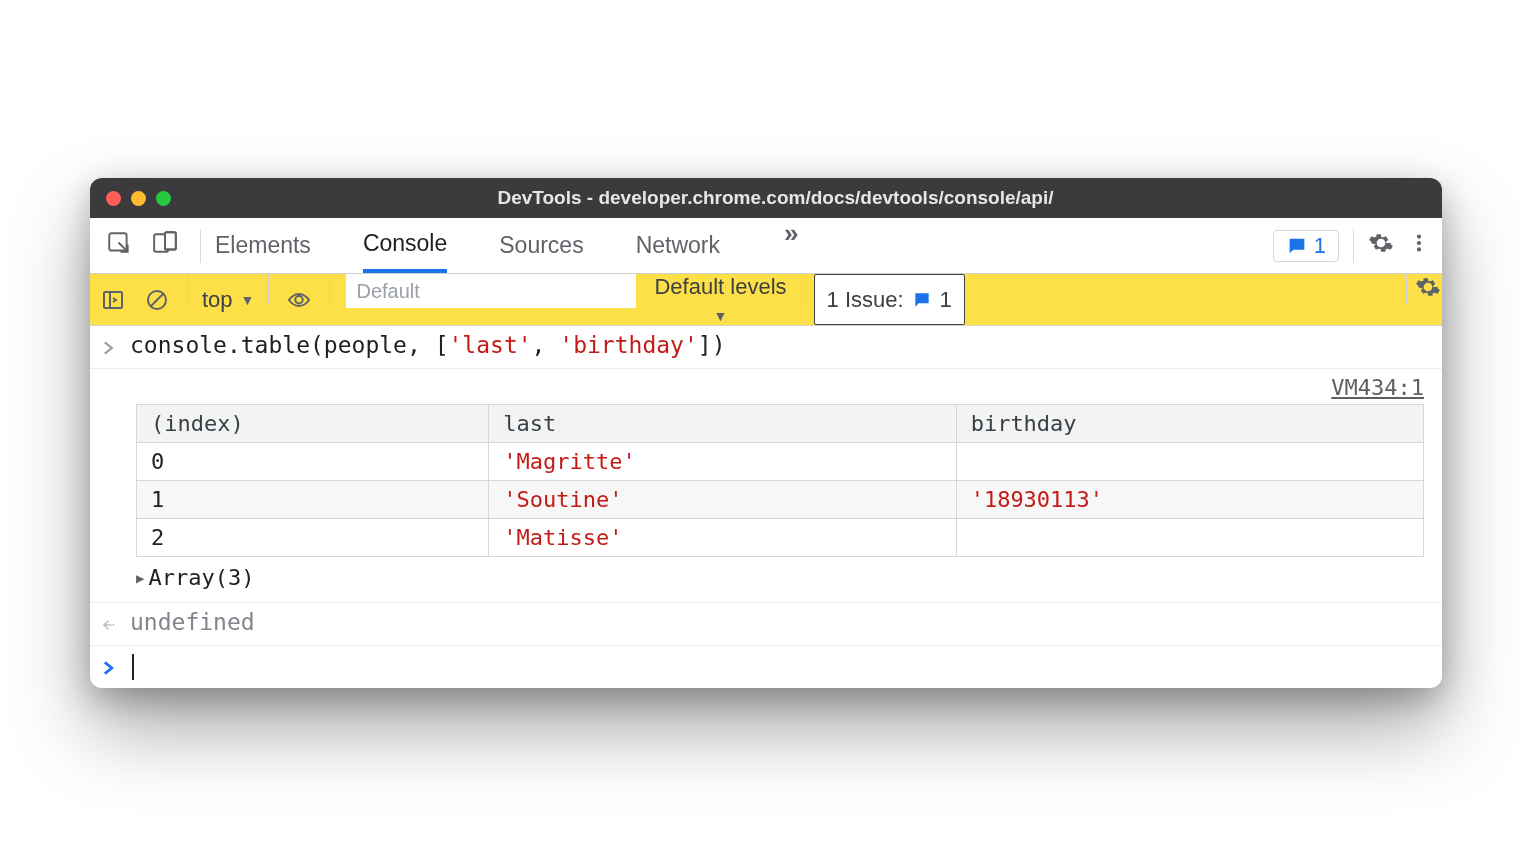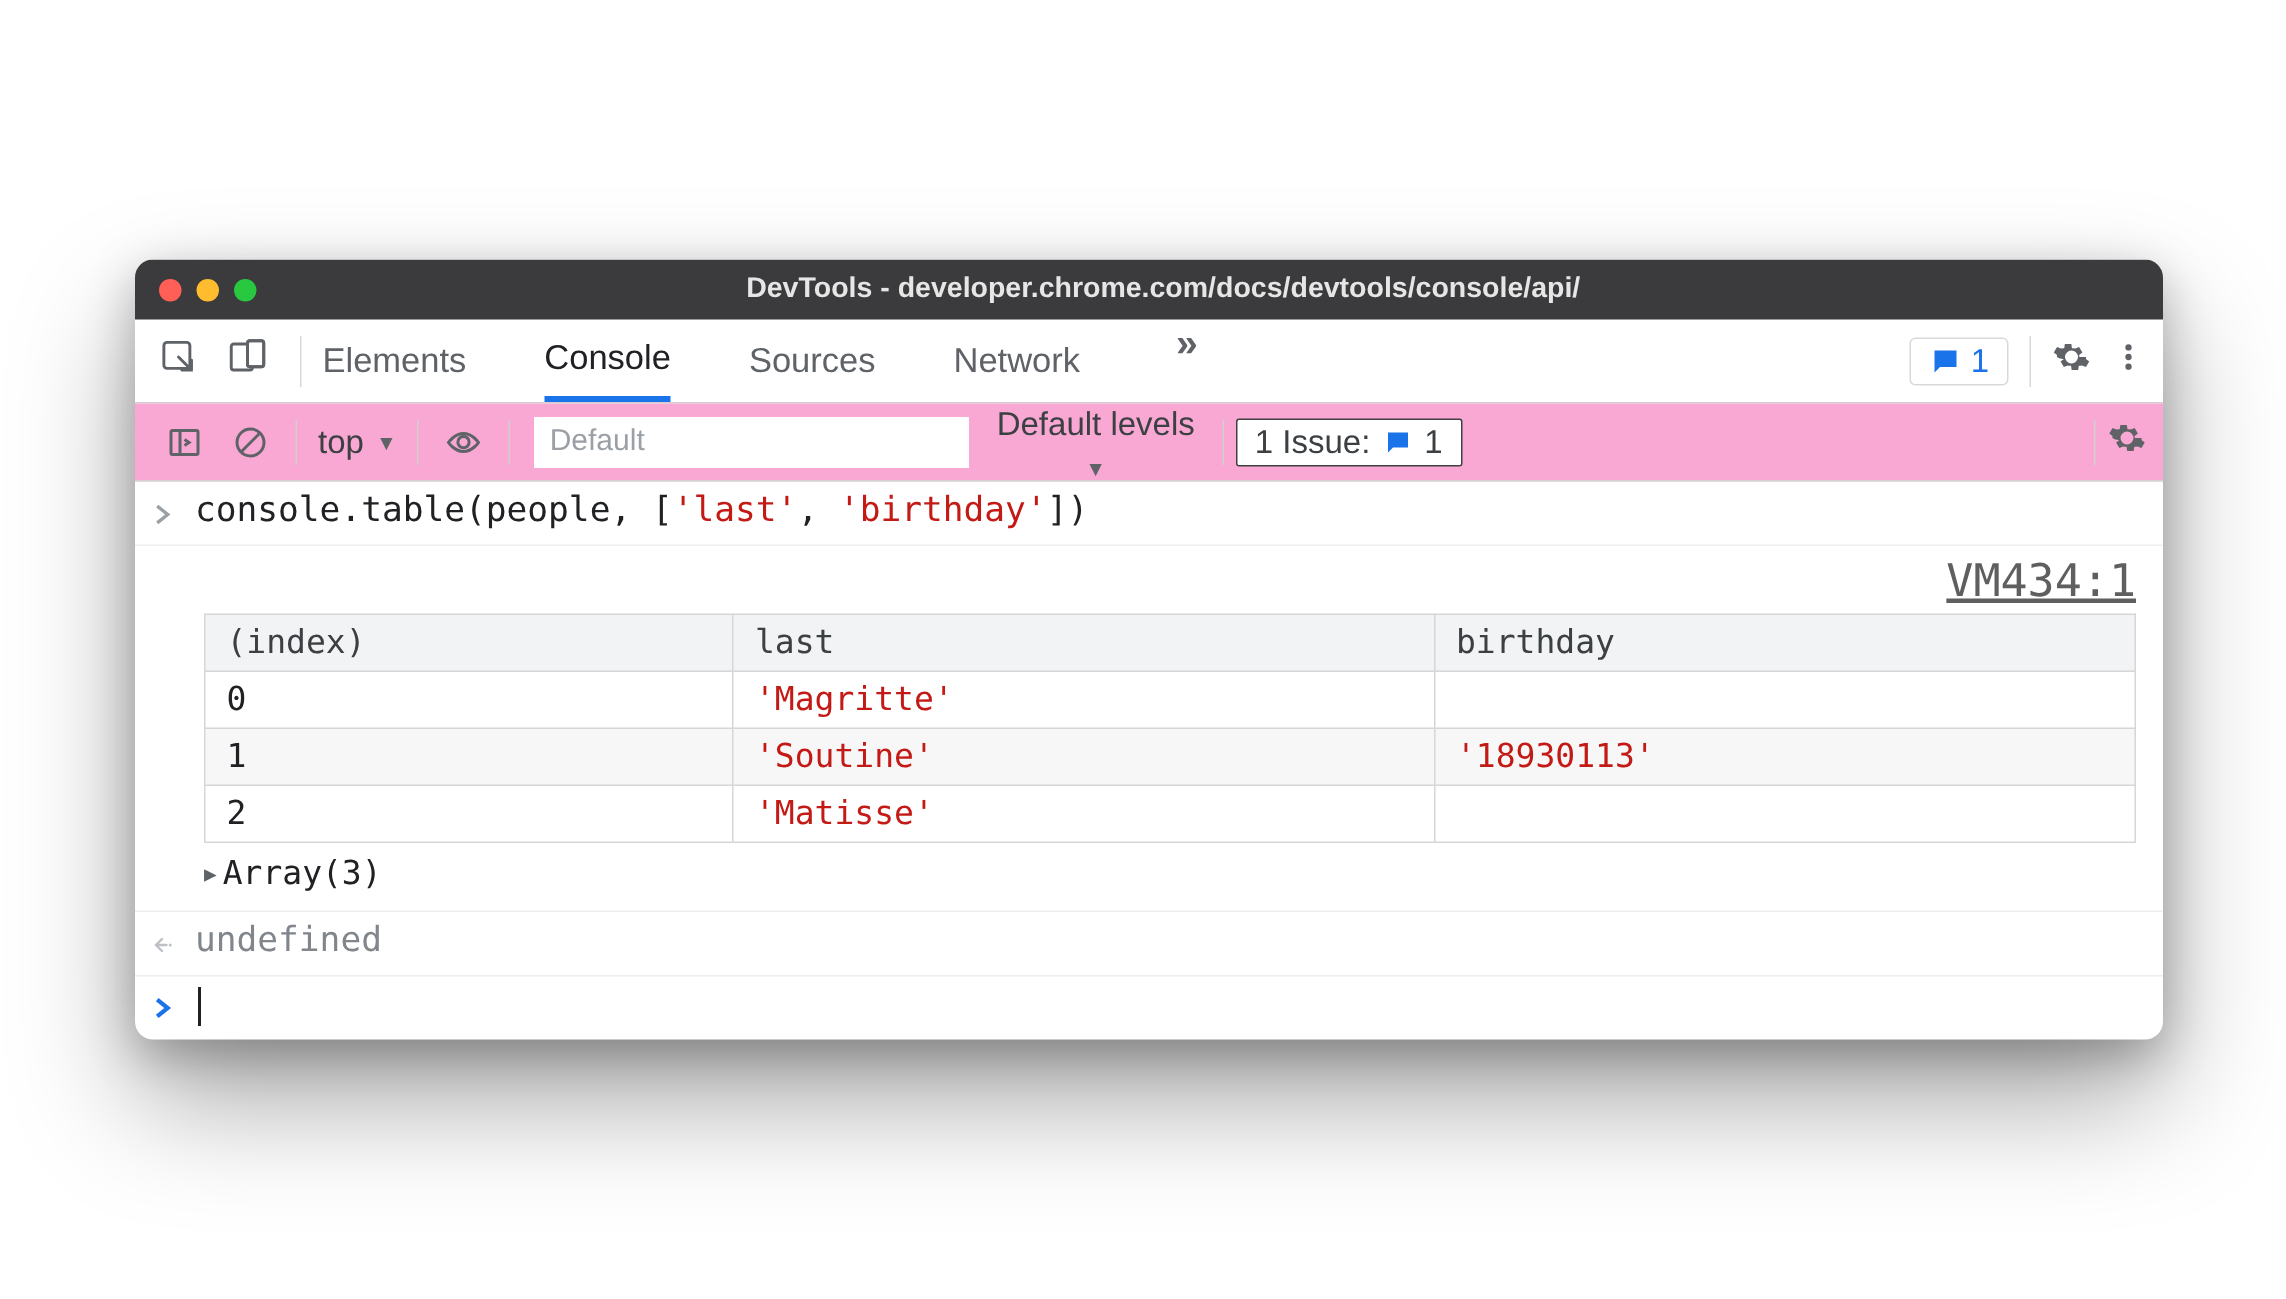--- a/index.html
+++ b/index.html
@@ -39,22 +39,22 @@
   .issue-chip {
     display:flex; align-items:center; gap:6px; border:1px solid #d9d9d9;
     padding:2px 12px; border-radius:4px; color:#1a73e8; font-size:22px;
   }
   .issue-chip svg { width:22px; height:22px; fill:#1a73e8; }
   .gear svg { width:26px; height:26px; fill:#5f6368; }
   .kebab svg { width:22px; height:26px; fill:#5f6368; }
 
   
   .consolebar {
-    display:flex; align-items:center; height:52px; padding:0 11px;
-    border-bottom:1px solid #d3d3d3; background:#f9a8d4; font-size:22px; color:#3c4043;
+    display:flex; height:52px; padding:0 1px;
+    border-bottom:1px solid #d3d3d3; background:#fde047; font-size:22px; color:#3c4043;
   }
   .consolebar .ico { display:flex; align-items:center; justify-content:center; padding:0 10px;}
   .consolebar .ico svg { width:24px; height:24px; stroke:#5f6368; fill:none; stroke-width:2; }
   .consolebar .vdiv { width:1px; height:30px; background:#d0d0d0; margin:0 8px;}
   .ctx { display:flex; align-items:center; gap:8px; padding:0 6px;}
   .ctx .tri { font-size:14px; color:#5f6368;}
   .eye svg { width:24px; height:20px; fill:#3c4043; }
   .filter-box {
     flex:0 0 290px; height:34px; background:#fff;
     display:flex; align-items:center; padding:0 10px; font-size:20px; color:#9aa0a6;
@@ -69,21 +69,21 @@
   .issues-chip2 svg { width:20px; height:20px; fill:#1a73e8; }
   .consolebar .spacer { flex:1; }
 
   
   .console-body { font-family: Menlo, Consolas, monospace; font-size:23px; color:#202124; }
   .row { display:flex; align-items:flex-start; padding:6px 12px 6px 12px; border-bottom:1px solid #eeeeee;}
   .gutter { width:28px; flex:none; color:#9aa0a6; font-size:20px; line-height:28px; padding-top:2px;}
   .gutter svg { width:14px; height:14px; }
   .input-line .code { color:#202124;}
   .str { color:#c41a16;}
-  .src-link { margin-left:auto; text-align:right; color:#5f5f5f; text-decoration:underline; padding:6px 18px 0 0; font-family: Menlo, monospace; font-size:30px;}
+  .src-link { margin-left:auto; text-align:right; color:#5f5f5f; text-decoration:underline; padding:6px 18px 0 0; font-family: Menlo, monospace; font-size:22px;}
   .table-wrap { padding: 0 18px 8px 46px; }
   .tbl { width:100%; border-collapse:collapse; margin-top:4px;}
   .tbl th, .tbl td { border:1px solid #d6d6d6; text-align:left; padding:6px 14px; font-family: Menlo, monospace; font-size:22px;}
   .tbl th { background:#f1f3f4; font-weight:500; color:#3c4043;}
   .tbl tr.alt td { background:#f7f7f7;}
   .tbl td.val { color:#c41a16;}
   .expand { display:flex; align-items:center; gap:4px; padding:8px 0 4px 0; font-family: Menlo, monospace; font-size:22px; color:#202124;}
   .expand .tri { color:#5f6368; font-size:14px; }
   .return-row { color:#80868b; }
   .return-row .gutter svg path { stroke:#bdc1c6; }

